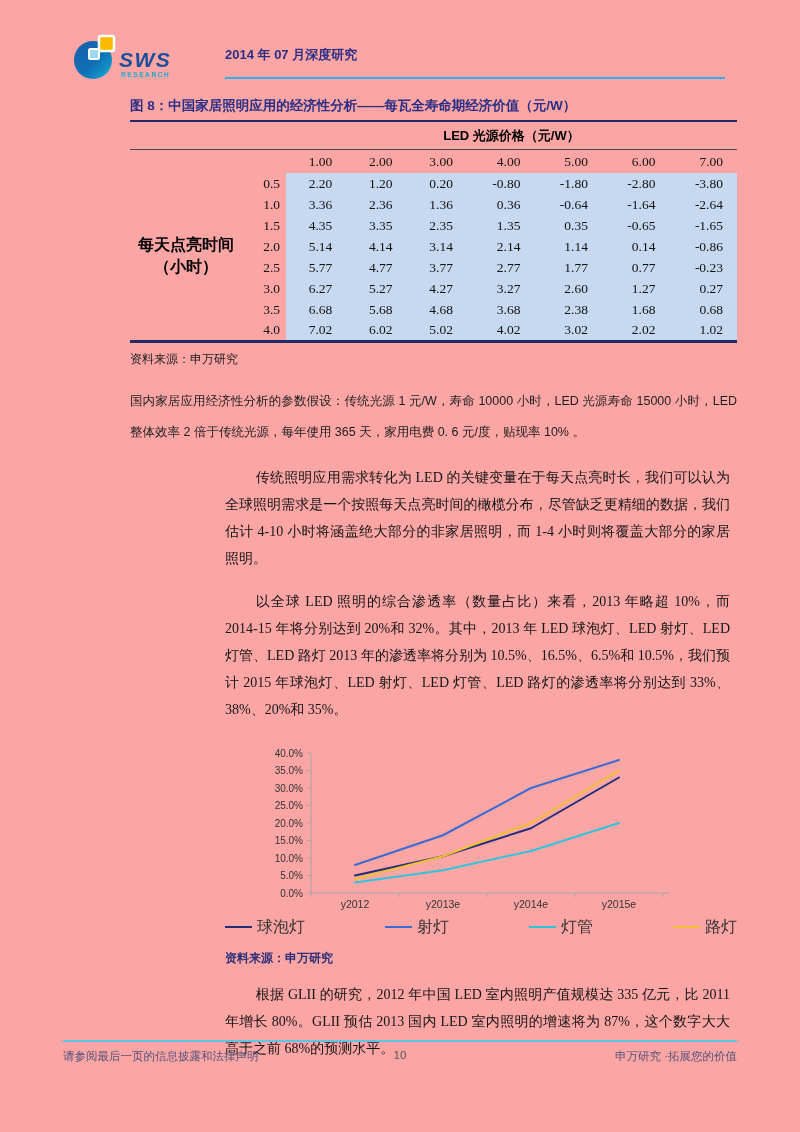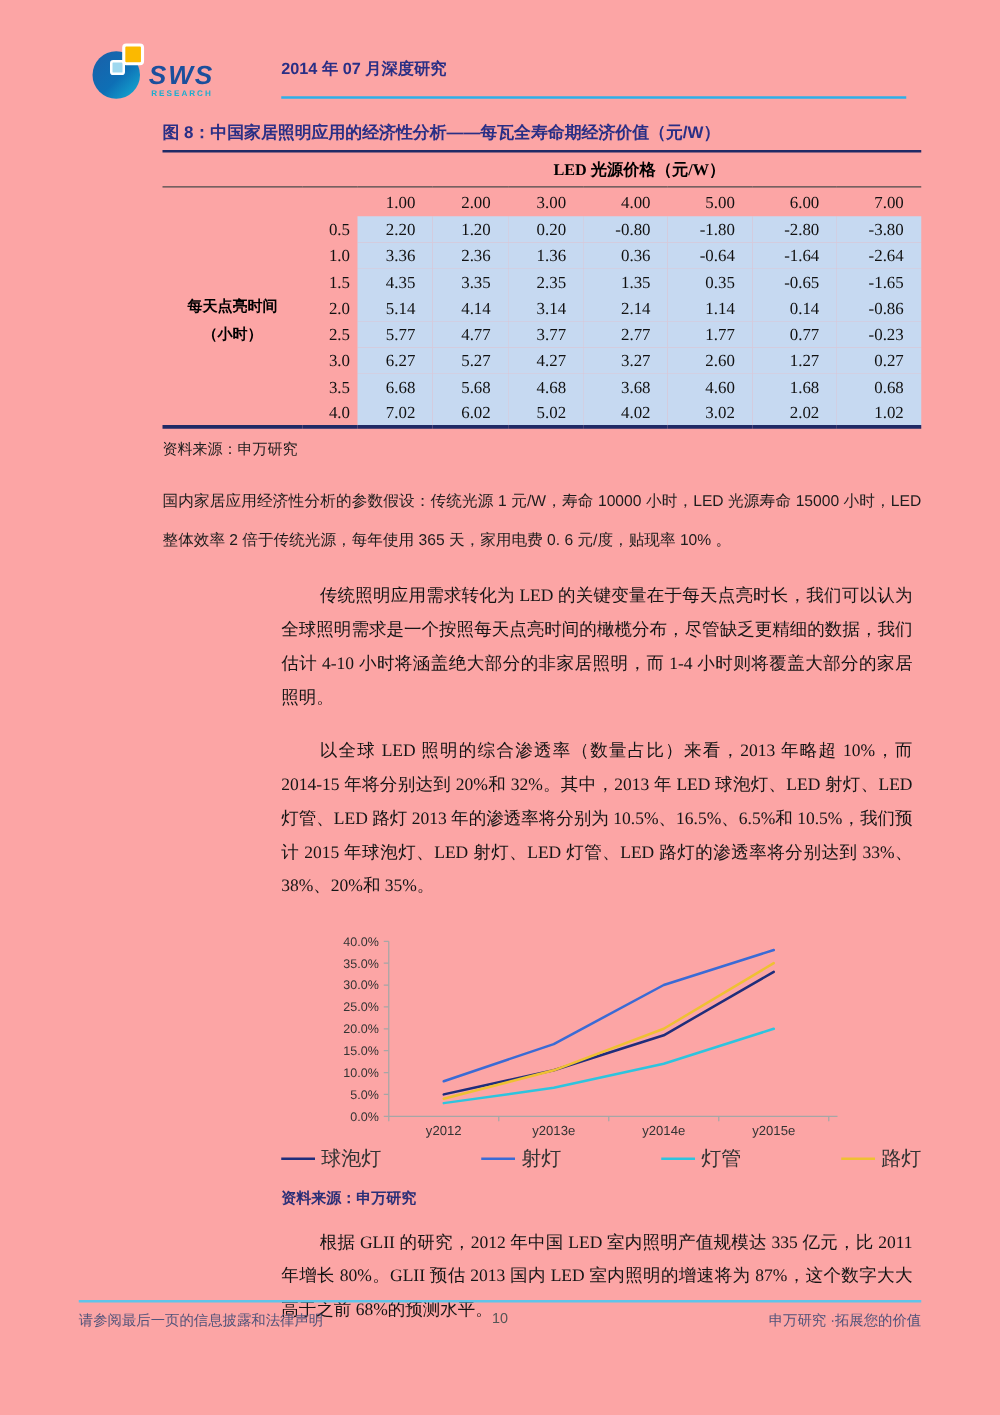--- a/index.html
+++ b/index.html
@@ -29,29 +29,29 @@
   
   .fig8 { margin:15px 63px 0 130px; }
   .fig-title {
     font-family:"Liberation Sans","DejaVu Sans",sans-serif;
     font-weight:bold; font-size:13.5px; color:#2A2F85;
     padding-bottom:5px; border-bottom:2px solid #1F2A66;
   }
   table.econ { width:100%; border-collapse:collapse; border-bottom:3px solid #1F2A66; font-size:13.5px; }
   table.econ td, table.econ th { padding:0; height:21px; font-weight:normal; }
   .econ .group-hdr {
-    font-family:Liberation Serif, serif;
+    font-family:Liberation Sans, sans-serif;
     font-weight:bold; font-size:13px; text-align:center; color:#000;
     padding:5px 0 4px 0; border-bottom:1.5px solid #4a4a4a;
   }
   .econ .hdr-spacer { border-bottom:1.5px solid #4a4a4a; }
   .econ .col-hdr { text-align:right; padding:4px 14px 3px 0; }
   .econ .rowgroup {
     font-family:"Liberation Sans","DejaVu Sans",sans-serif;
-    font-weight:bold; font-size:12px; text-align:center; vertical-align:middle;
+    font-weight:bold; font-size:16px; text-align:center; vertical-align:middle;
     width:112px; line-height:22px; color:#000;
   }
   .econ .rowlabel { width:44px; text-align:right; padding-right:6px; }
   .econ .val { text-align:right; padding-right:14px; background:#C6D9F1; }
   .src-note {
     margin-top:8px; font-family:"Liberation Sans","DejaVu Sans",sans-serif;
     font-size:12px; color:#1d1d1d;
   }
   .param-note {
     margin-top:18px; font-family:"Liberation Sans","DejaVu Sans",sans-serif;
@@ -191,21 +191,21 @@
               <td class="val">2.60</td>
               <td class="val">1.27</td>
               <td class="val">0.27</td>
             </tr>
             <tr>
               <td class="rowlabel">3.5</td>
               <td class="val">6.68</td>
               <td class="val">5.68</td>
               <td class="val">4.68</td>
               <td class="val">3.68</td>
-              <td class="val">4.60</td>
+              <td class="val">2.38</td>
               <td class="val">1.68</td>
               <td class="val">0.68</td>
             </tr>
             <tr>
               <td class="rowlabel">4.0</td>
               <td class="val">7.02</td>
               <td class="val">6.02</td>
               <td class="val">5.02</td>
               <td class="val">4.02</td>
               <td class="val">3.02</td>

